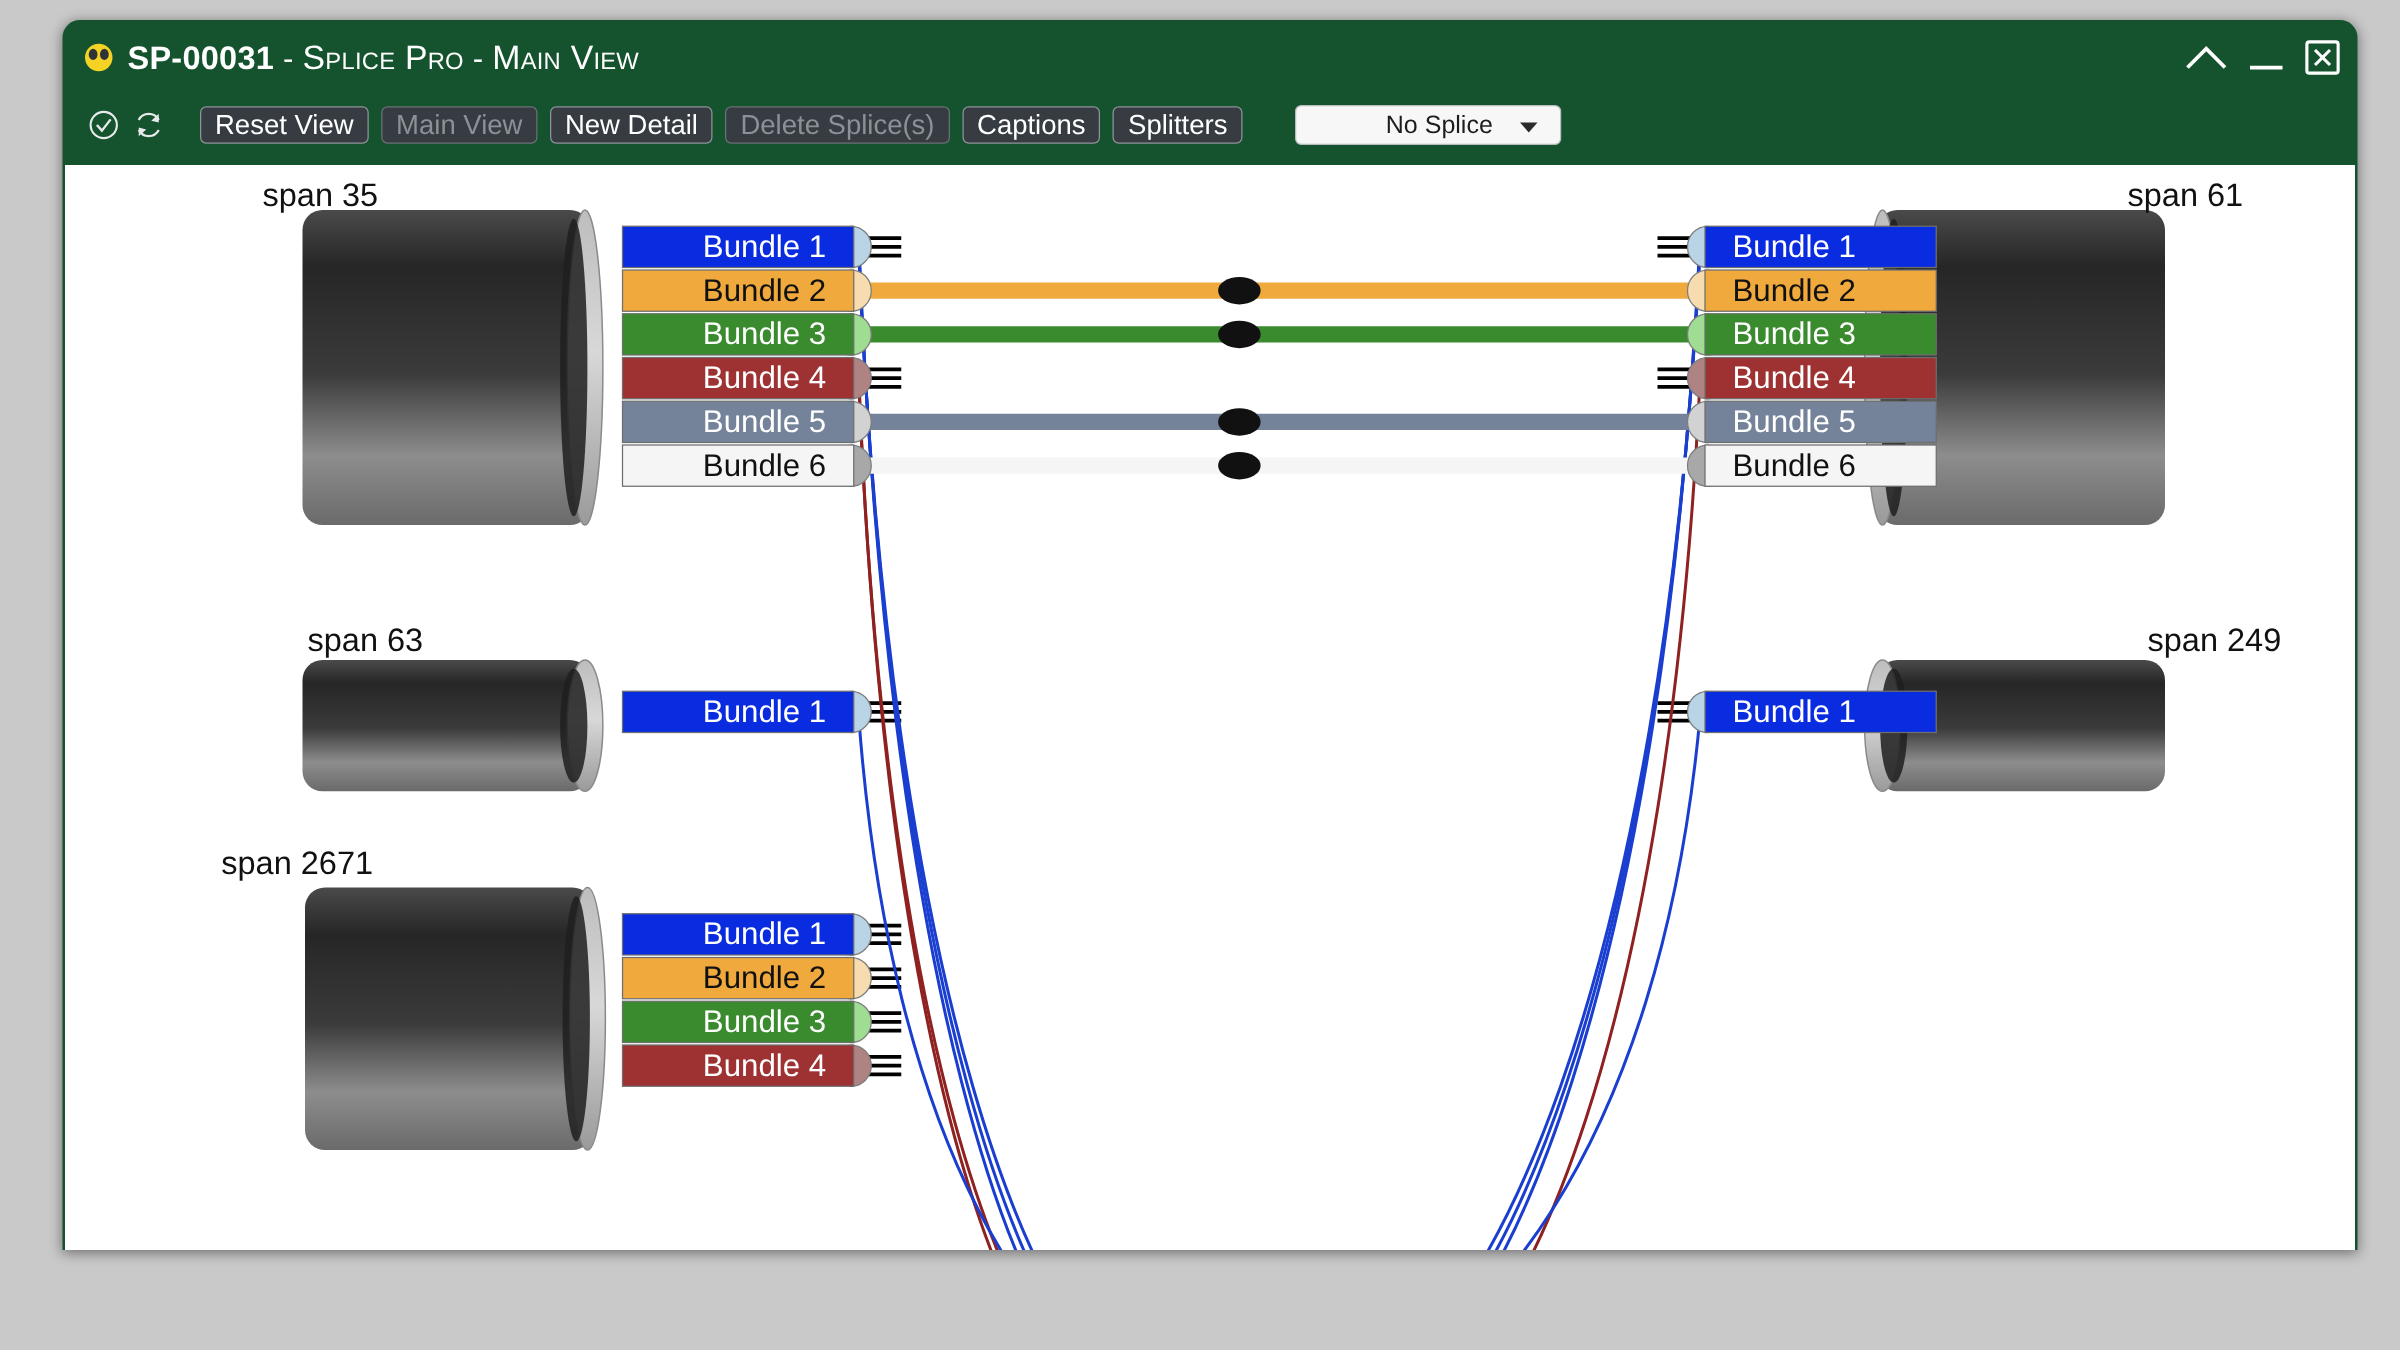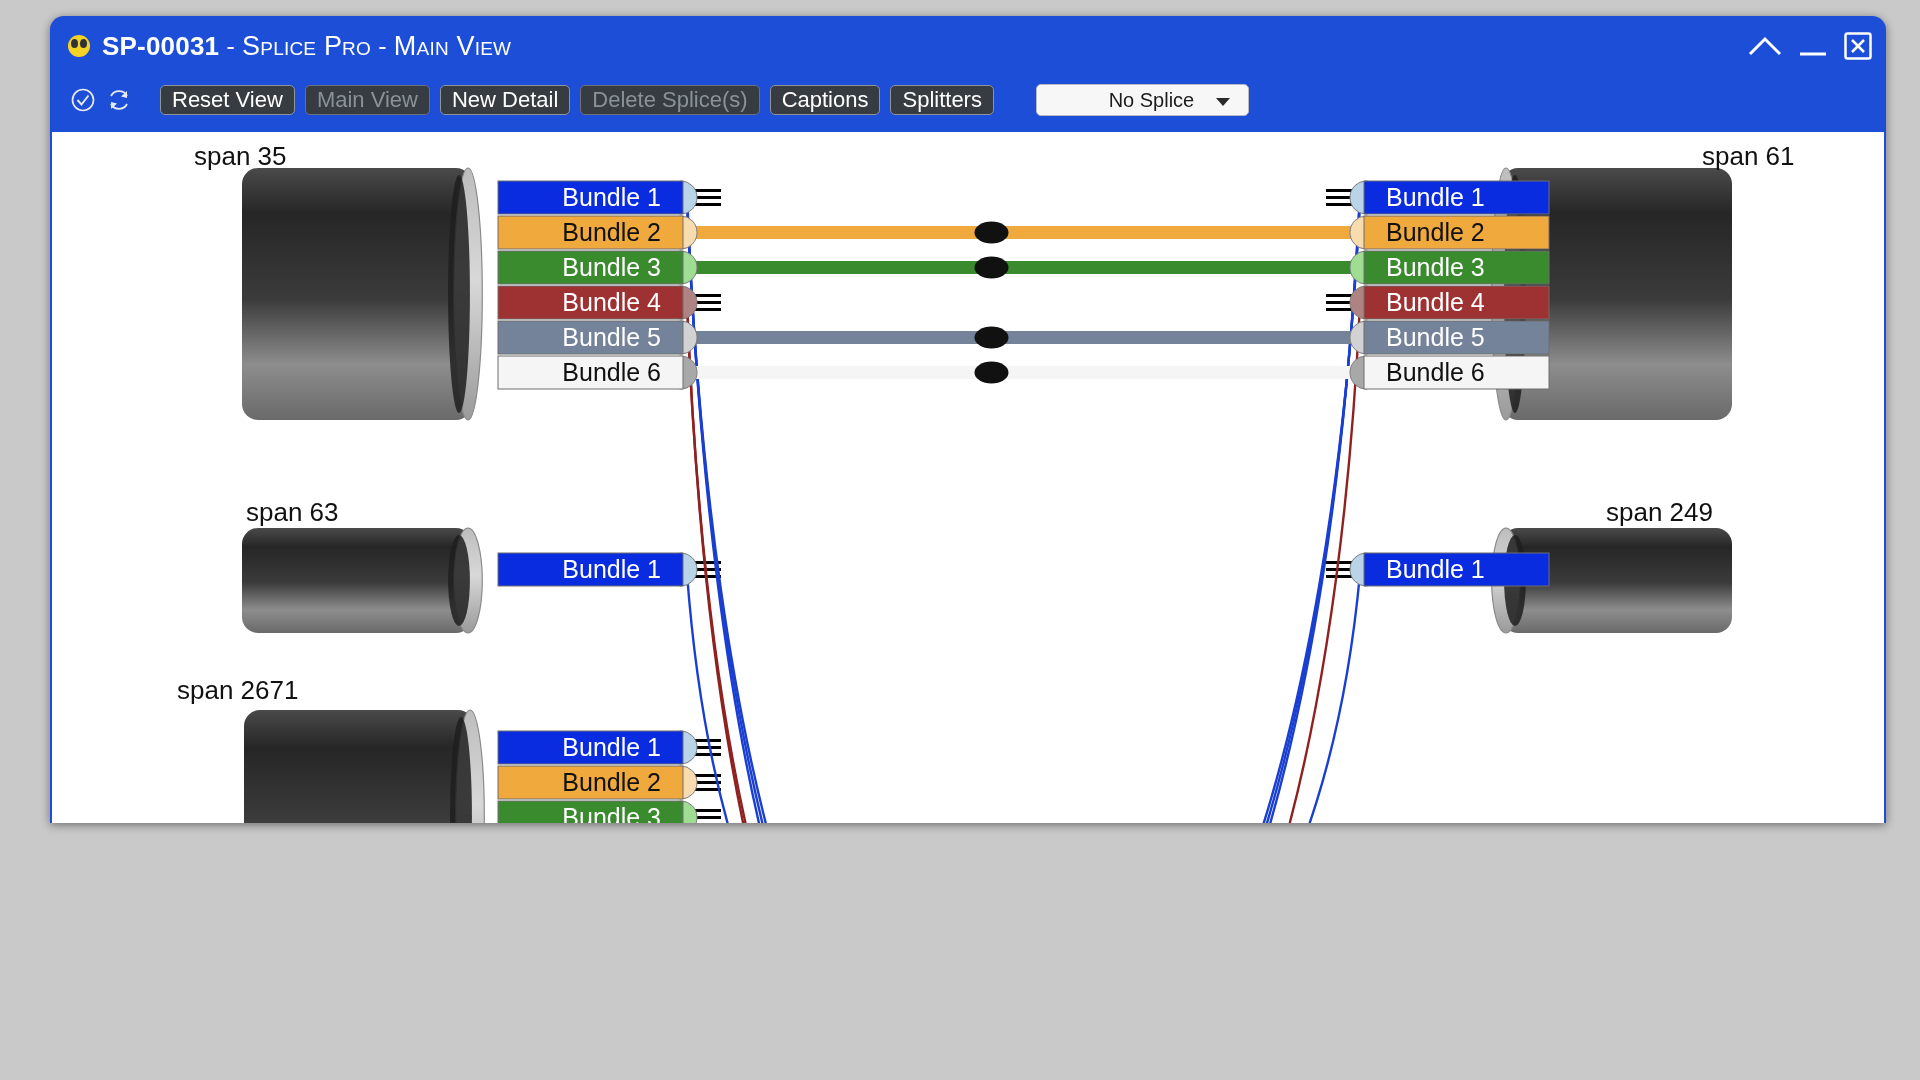--- a/index.html
+++ b/index.html
@@ -7,22 +7,22 @@
     width: 1920px; height: 1080px;
     background: #c9c9c9;
     font-family: "Liberation Sans", sans-serif;
     overflow: hidden;
   }
 
   
   #app-window {
     position: absolute;
     left: 50px; top: 16px;
-    width: 1836px; height: 807px;
-    background: #1d4ed8;
+    width: 1836px; height: 984px;
+    background: #14532d;
     border-radius: 14px 14px 0 0;
     box-shadow: 0 2px 10px rgba(0,0,0,.45);
     overflow: hidden;
   }
 
   
   #title-bar {
     position: relative;
     height: 60px;
     display: flex; align-items: center;
@@ -426,20 +426,20 @@
             <polygon points="1048,962 1070,940 1070,980 1048,1002" fill="#e0e0e0" stroke="#9a9a9a" stroke-width="1.4"></polygon>
             <rect x="820" y="962" width="228" height="62" rx="2" fill="url(#detailFace)" stroke="#9a9a9a" stroke-width="1.4"></rect>
             <text x="934" y="1002" text-anchor="middle" font-family="&quot;Liberation Sans&quot;, sans-serif" font-size="28" fill="#111">Detail 1</text>
             <ellipse cx="1004" cy="950" rx="36" ry="23" fill="#ffffff" stroke="#8a8a8a" stroke-width="1.6"></ellipse>
             <text x="1004" y="961" text-anchor="middle" font-family="&quot;Liberation Sans&quot;, sans-serif" font-size="29" fill="#111">2</text>
           </g>
         </g>
     </svg>
 
     <div id="span-labels">
-        <div class="span-label" style="left: 142px; top: 9px;">span 35</div>
+        <div class="span-label" style="left: 158px; top: 9px;">span 35</div>
         <div class="span-label" style="left: 1650px; top: 9px;">span 61</div>
         <div class="span-label" style="left: 150px; top: 365px; margin-left: 44px;">span 63</div>
-        <div class="span-label" style="left: 1554px; top: 365px;">span 249</div>
+        <div class="span-label" style="left: 1666px; top: 365px;">span 249</div>
         <div class="span-label" style="left: 125px; top: 543px;">span 2671</div>
       </div>
   </div>
 </div>
 
 </body></html>

